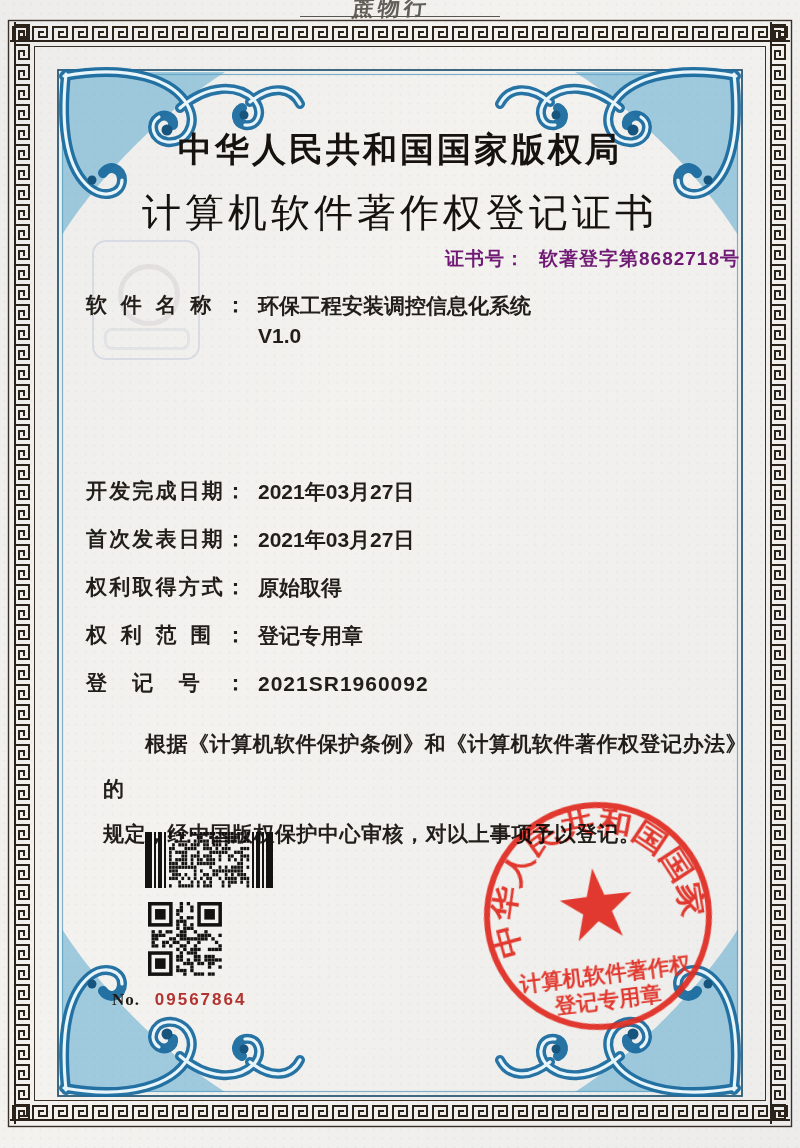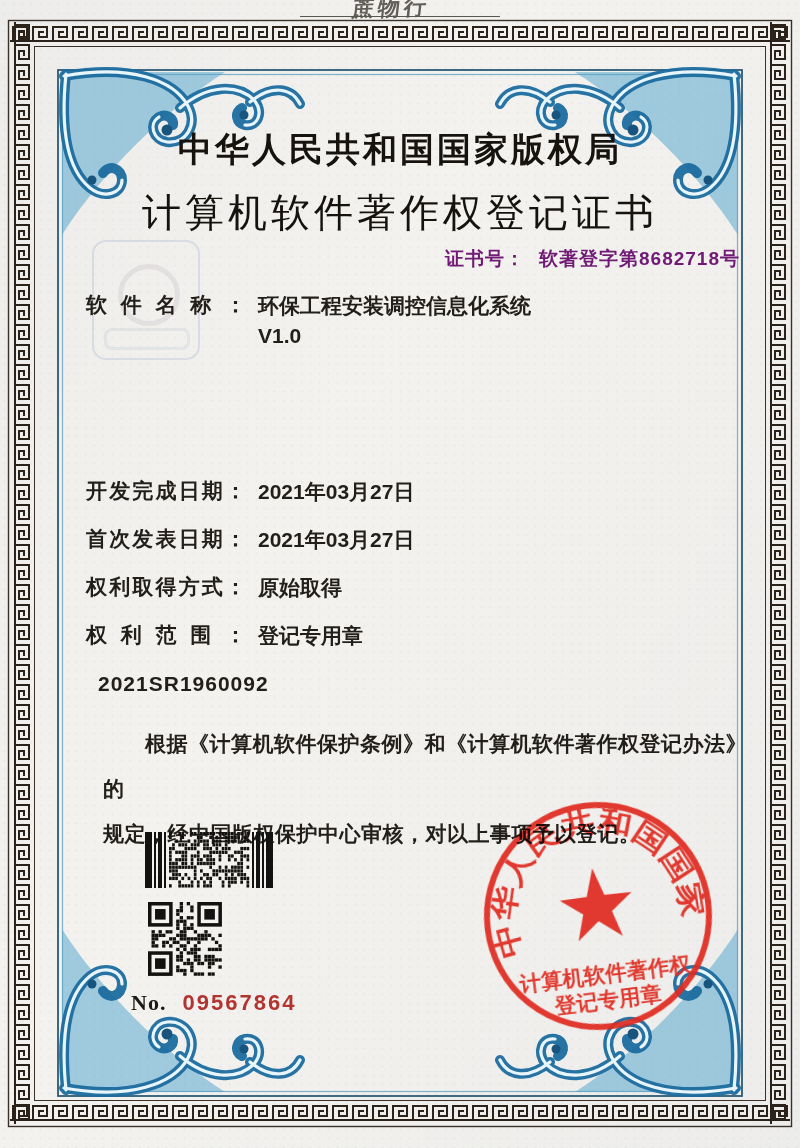--- a/index.html
+++ b/index.html
@@ -53,21 +53,21 @@
 
   .statement{
     left:87px;top:705px;width:662px;margin:16px;
     font-size:21px;font-weight:700;color:#221e19;
     line-height:45px;text-indent:2em;letter-spacing:0.5px;
   }
 
   .barcode{left:145px;top:832px;width:130px;height:56px;}
   .qrcode{left:148px;top:902px;width:74px;height:74px;}
 
-  .no-line{left:131px;top:990px;font-size:22px;}
+  .no-line{left:112px;top:990px;font-size:17px;}
   .no-label{font-family:"Liberation Serif", serif;color:#1d1a16;font-weight:700;letter-spacing:1px;}
   .no-num{color:#b23431;font-weight:700;letter-spacing:2px;margin-left:10px;}
 
   .seal{left:478px;top:796px;width:240px;height:240px;z-index:6;
         transform:rotate(-7deg);opacity:.93;mix-blend-mode:multiply;}
   .date-line{left:494px;top:995px;font-size:26px;font-weight:700;color:#14110e;
              letter-spacing:1px;z-index:7;}
 
   
   .ghost-stamp{
@@ -177,20 +177,21 @@
     <span class="flabel">权利取得方式：</span>
     <div class="fvalue">原始取得</div>
   </div>
 
   <div class="abs field-row r6">
     <span class="flabel">权利范围：</span>
     <div class="fvalue">登记专用章</div>
   </div>
 
   <div class="abs field-row r7">
+    <span class="flabel">登记号：</span>
     <div class="fvalue">2021SR1960092</div>
   </div>
 
   <p class="abs statement">
     <span>根据《计算机软件保护条例》和《计算机软件著作权登记办法》的</span><br>
     <span>规定，经中国版权保护中心审核，对以上事项予以登记。</span>
   </p>
 
   <div class="abs barcode"><svg width="130" height="56" viewBox="0 0 130 56" xmlns="http://www.w3.org/2000/svg">
         <rect x="0" y="0" width="7" height="56" fill="#141210"></rect>

